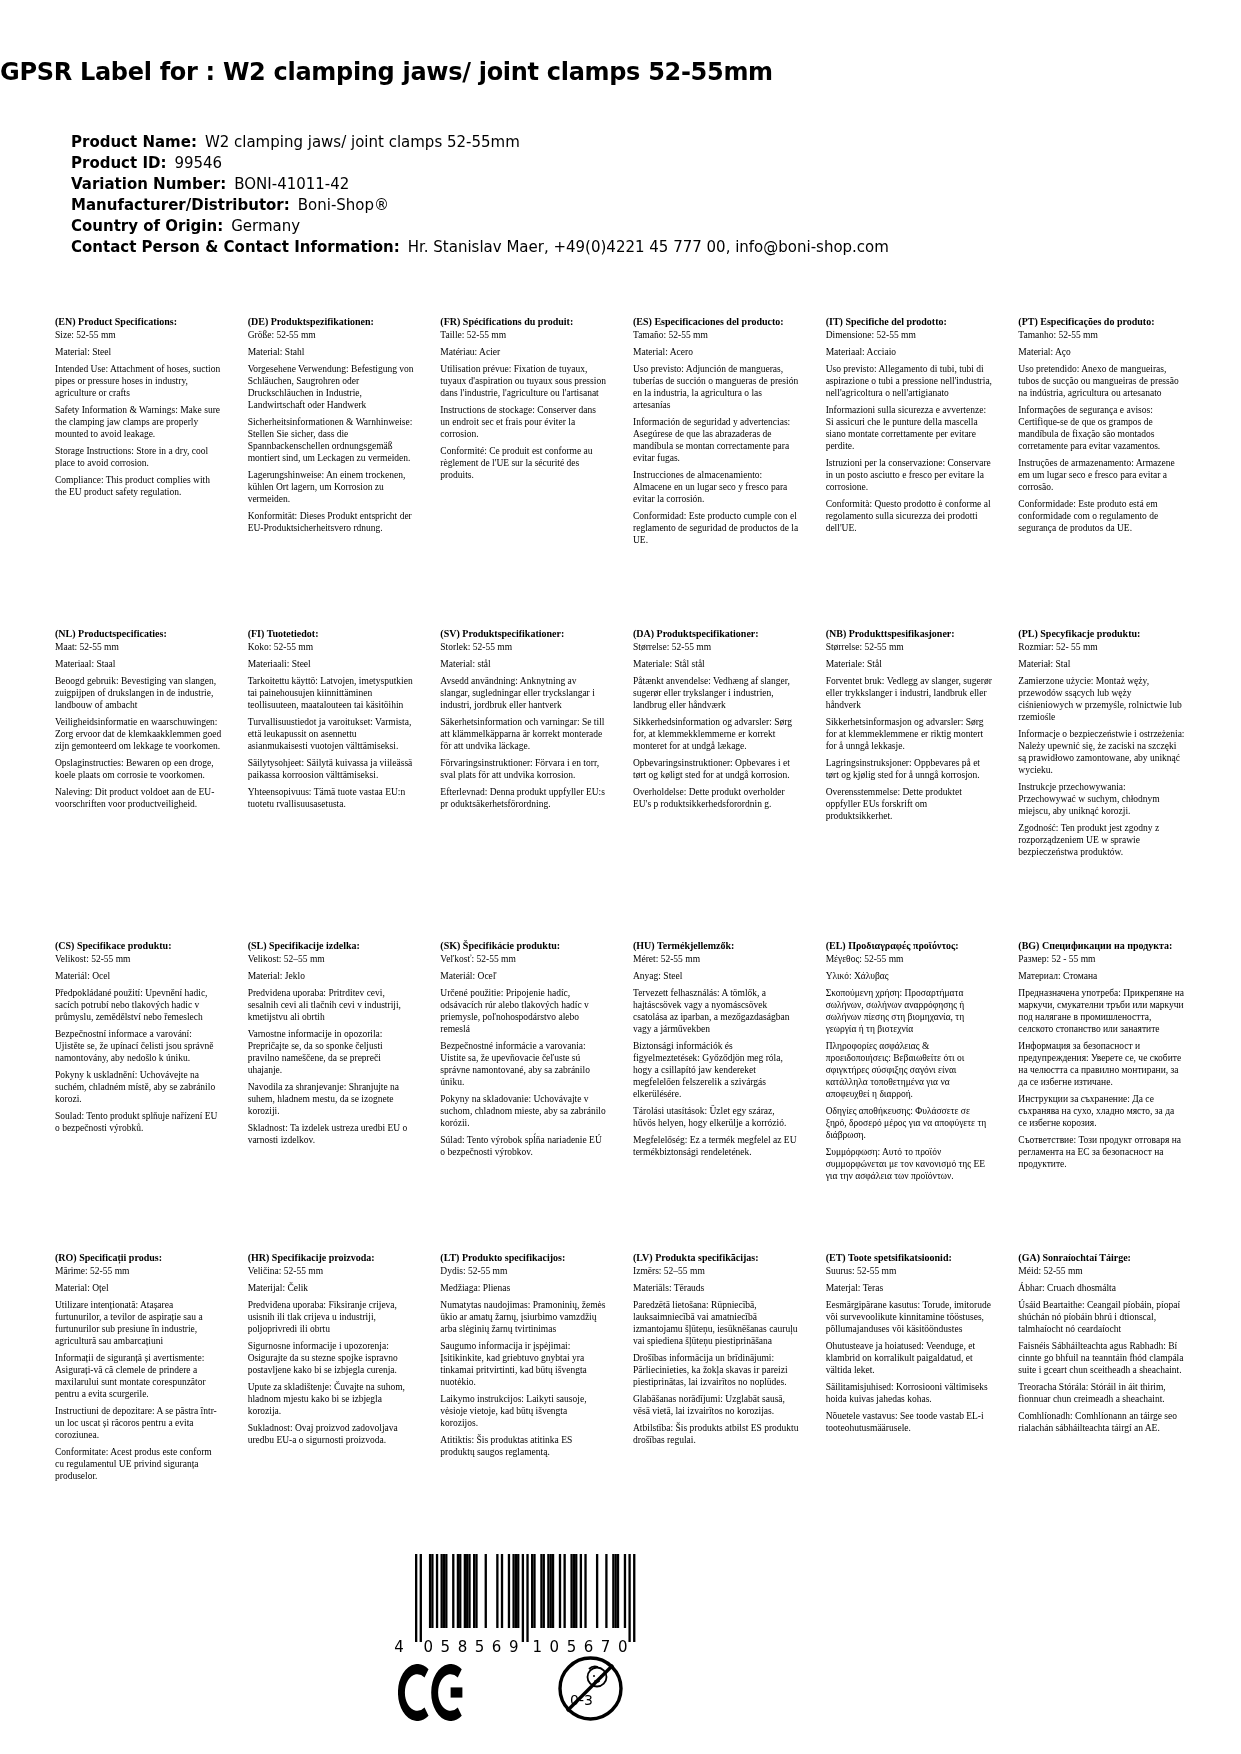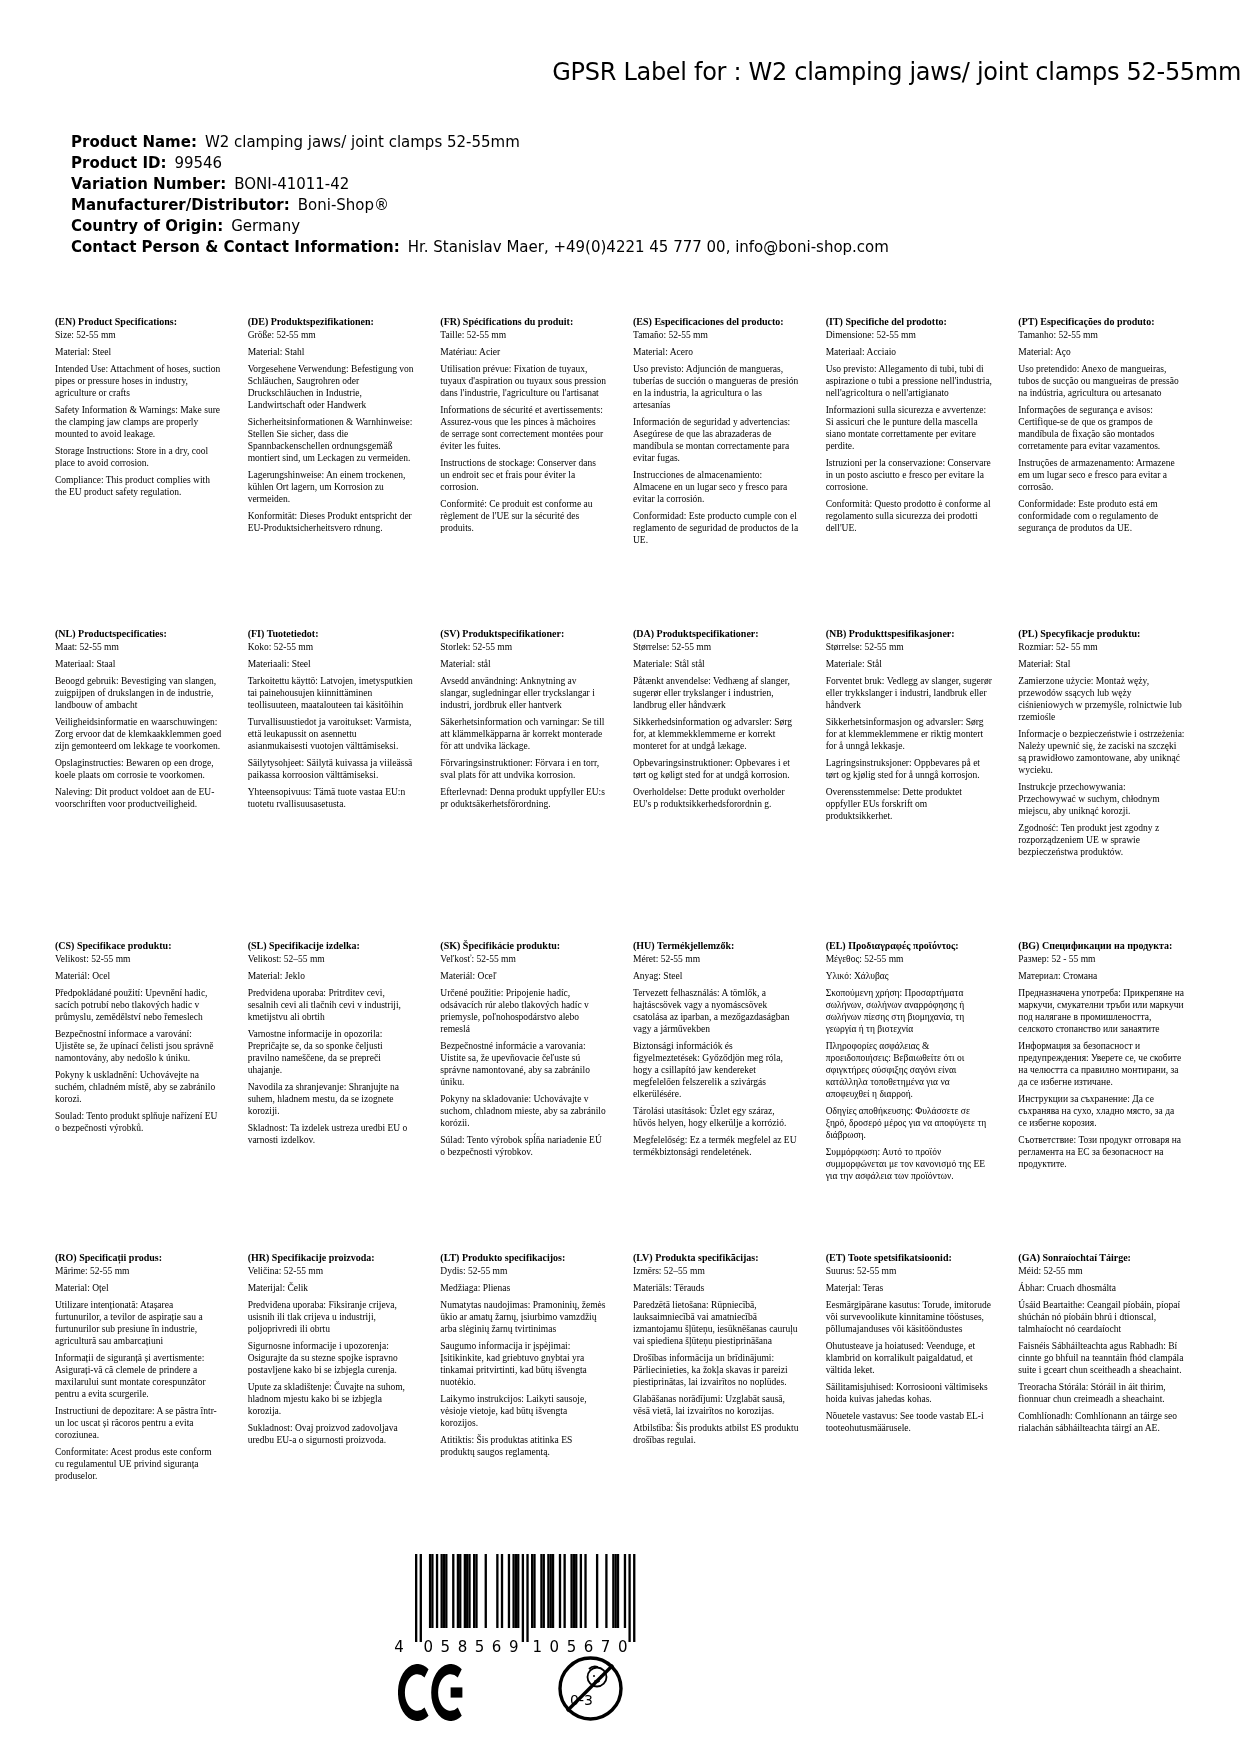--- a/index.html
+++ b/index.html
@@ -3,21 +3,21 @@
 <meta charset="utf-8">
 <style>
   html,body{margin:0;padding:0;background:#9a9a9a;}
   .page{
     position:relative;width:1241px;height:1754px;margin:0 auto;
     background:#ffffff;color:#000;
     font-family:"DejaVu Sans",sans-serif;overflow:hidden;
   }
   .doc-title{
     position:absolute;top:58px;left:0;width:100%;
-    text-align:right;font-size:24px;font-weight:normal;letter-spacing:-0.3px;
+    text-align:left;font-size:24px;font-weight:bold;letter-spacing:-0.3px;
   }
   .product-info{position:absolute;left:71px;top:132px;}
   .pi-row{font-size:15px;line-height:21px;white-space:nowrap;}
   .pi-label{font-weight:bold;margin-right:8px;}
   #spec-grid{
     position:absolute;left:55px;top:316px;width:1130px;
     display:grid;grid-template-columns:repeat(6,1fr);
     column-gap:26px;grid-auto-rows:312px;font-family:Liberation Serif, serif;
   }
   .spec-title{font-weight:bold;font-size:10px;line-height:12px;margin:0 0 1px 0;}
@@ -61,21 +61,20 @@
         <p class="spec-line">Vorgesehene Verwendung: Befestigung von Schläuchen, Saugrohren oder Druckschläuchen in Industrie, Landwirtschaft oder Handwerk</p>
         <p class="spec-line">Sicherheitsinformationen &amp; Warnhinweise: Stellen Sie sicher, dass die Spannbackenschellen ordnungsgemäß montiert sind, um Leckagen zu vermeiden.</p>
         <p class="spec-line">Lagerungshinweise: An einem trockenen, kühlen Ort lagern, um Korrosion zu vermeiden.</p>
         <p class="spec-line">Konformität: Dieses Produkt entspricht der EU-Produktsicherheitsvero rdnung.</p>
       </div>
       <div class="spec-block">
         <div class="spec-title">(FR) Spécifications du produit:</div>
         <p class="spec-line">Taille: 52-55 mm</p>
         <p class="spec-line">Matériau: Acier</p>
         <p class="spec-line">Utilisation prévue: Fixation de tuyaux, tuyaux d'aspiration ou tuyaux sous pression dans l'industrie, l'agriculture ou l'artisanat</p>
-        <p class="spec-line">Informations de sécurité et avertissements: Assurez-vous que les pinces à mâchoires de serrage sont correctement montées pour éviter les fuites.</p>
         <p class="spec-line">Instructions de stockage: Conserver dans un endroit sec et frais pour éviter la corrosion.</p>
         <p class="spec-line">Conformité: Ce produit est conforme au règlement de l'UE sur la sécurité des produits.</p>
       </div>
       <div class="spec-block">
         <div class="spec-title">(ES) Especificaciones del producto:</div>
         <p class="spec-line">Tamaño: 52-55 mm</p>
         <p class="spec-line">Material: Acero</p>
         <p class="spec-line">Uso previsto: Adjunción de mangueras, tuberías de succión o mangueras de presión en la industria, la agricultura o las artesanías</p>
         <p class="spec-line">Información de seguridad y advertencias: Asegúrese de que las abrazaderas de mandíbula se montan correctamente para evitar fugas.</p>
         <p class="spec-line">Instrucciones de almacenamiento: Almacene en un lugar seco y fresco para evitar la corrosión.</p>

